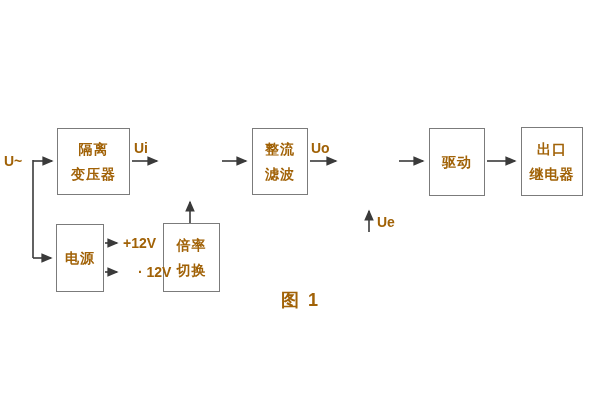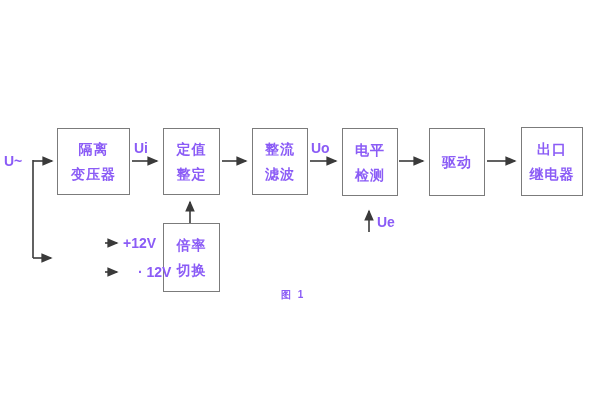--- a/index.html
+++ b/index.html
@@ -1,35 +1,35 @@
 <!DOCTYPE html>
 <html><head>
 <meta charset="utf-8">
 <style>
   html,body{margin:0;padding:0;background:#ffffff;}
   .stage{
     position:relative;width:600px;height:348px;background:#ffffff;
     font-family:"Liberation Sans","DejaVu Sans",sans-serif;
-    color:#8b5cf6;overflow:hidden;
+    color:#a16207;overflow:hidden;
   }
   .box{
     position:absolute;border:1.5px solid #7b7b7b;background:#ffffff;
     display:flex;flex-direction:column;align-items:center;justify-content:center;
     row-gap:11px;box-sizing:border-box;
   }
   .box span{
     font-size:14px;font-weight:600;letter-spacing:1px;line-height:14px;
     white-space:nowrap;
   }
   .sig{
     position:absolute;font-size:14px;font-weight:700;line-height:14px;
     white-space:nowrap;
   }
   .caption{
-    position:absolute;font-size:10px;font-weight:600;letter-spacing:2px;
+    position:absolute;font-size:18px;font-weight:600;letter-spacing:2px;
   }
   svg.wires{position:absolute;left:0;top:0;}
 </style>
 </head>
 <body>
 
 <div class="stage">
 
   <svg class="wires" width="600" height="400" viewBox="0 0 600 400">
     <defs>
@@ -55,44 +55,39 @@
       <line x1="190" y1="223" x2="190" y2="202" marker-end="url(#arr)"></line>
       <line x1="369" y1="232" x2="369" y2="211" marker-end="url(#arr)"></line>
     </g>
   </svg>
 
   <div class="box" style="left:57px;top:128px;width:73px;height:67px">
     <span>隔离</span>
     <span>变压器</span>
   </div>
 
-  <div class="box" style="left:163px;top:128px;width:57px;height:67px">
-    <span>定值</span>
-    <span>整定</span>
-  </div>
 
   <div class="box" style="left:252px;top:128px;width:56px;height:67px">
     <span>整流</span>
     <span>滤波</span>
   </div>
 
-  <div class="box" style="left:342px;top:128px;width:56px;height:68px">
-    <span>电平</span>
-    <span>检测</span>
-  </div>
 
   <div class="box" style="left:429px;top:128px;width:56px;height:68px">
     <span>驱动</span>
   </div>
 
   <div class="box" style="left:521px;top:127px;width:62px;height:69px">
     <span>出口</span>
     <span>继电器</span>
   </div>
 
+  <div class="box" style="left:56px;top:224px;width:48px;height:68px">
+    <span>电源</span>
+  </div>
 
   <div class="box" style="left:163px;top:223px;width:57px;height:69px">
     <span>倍率</span>
     <span>切换</span>
   </div>
 
 
   <div class="sig" style="left:4px;top:154px">U~</div>
   <div class="sig" style="left:134px;top:141px">Ui</div>
   <div class="sig" style="left:311px;top:141px">Uo</div>

